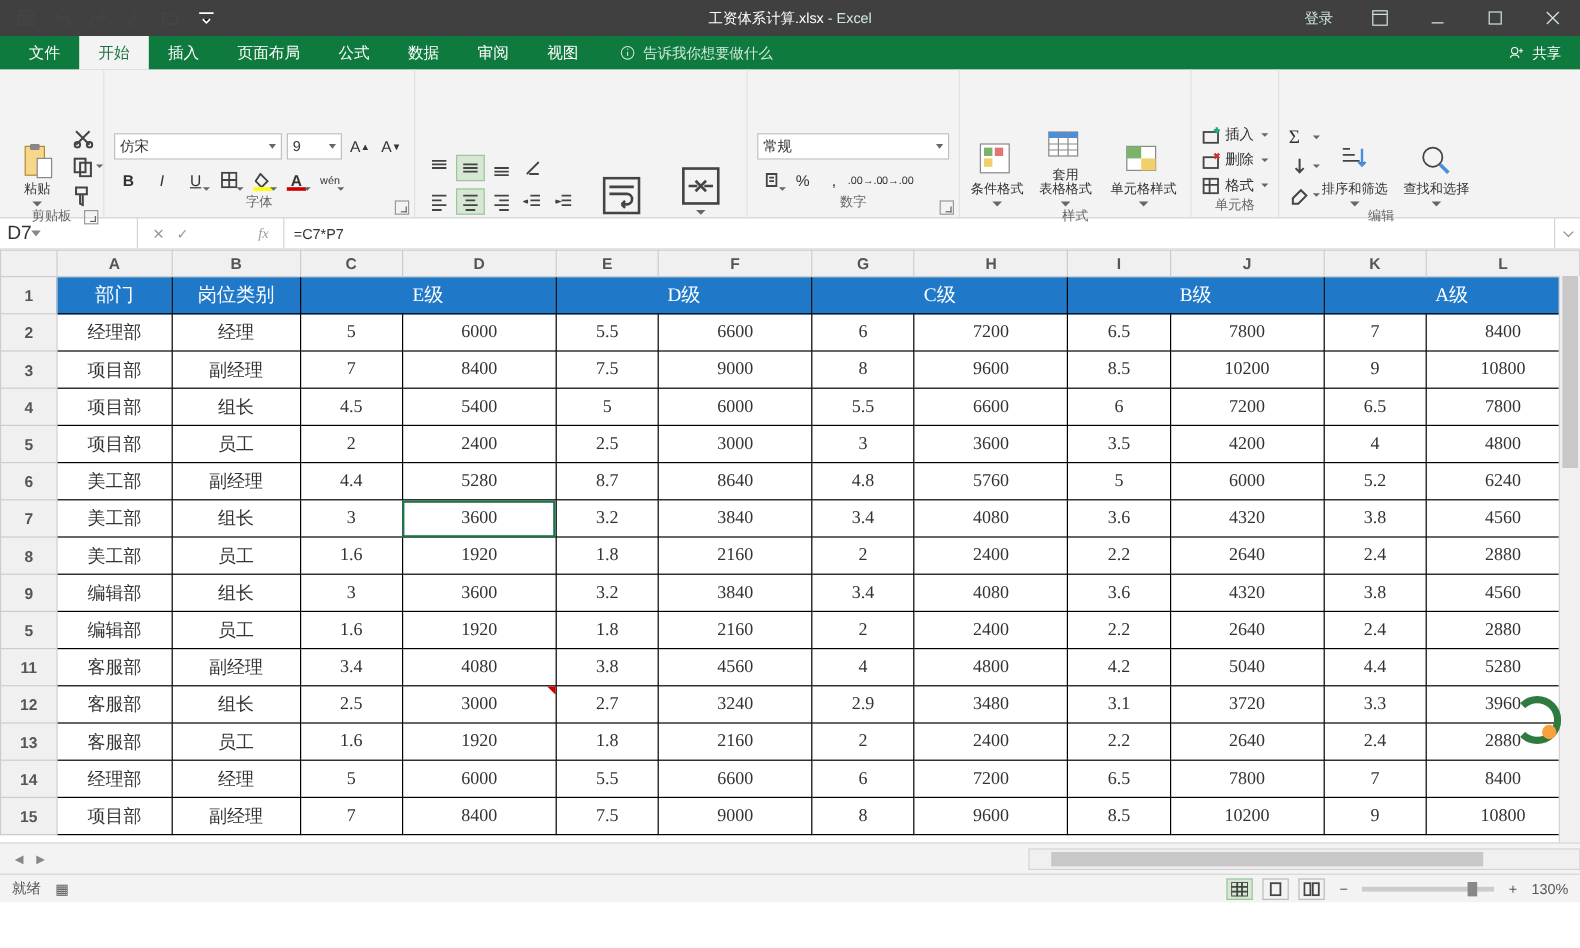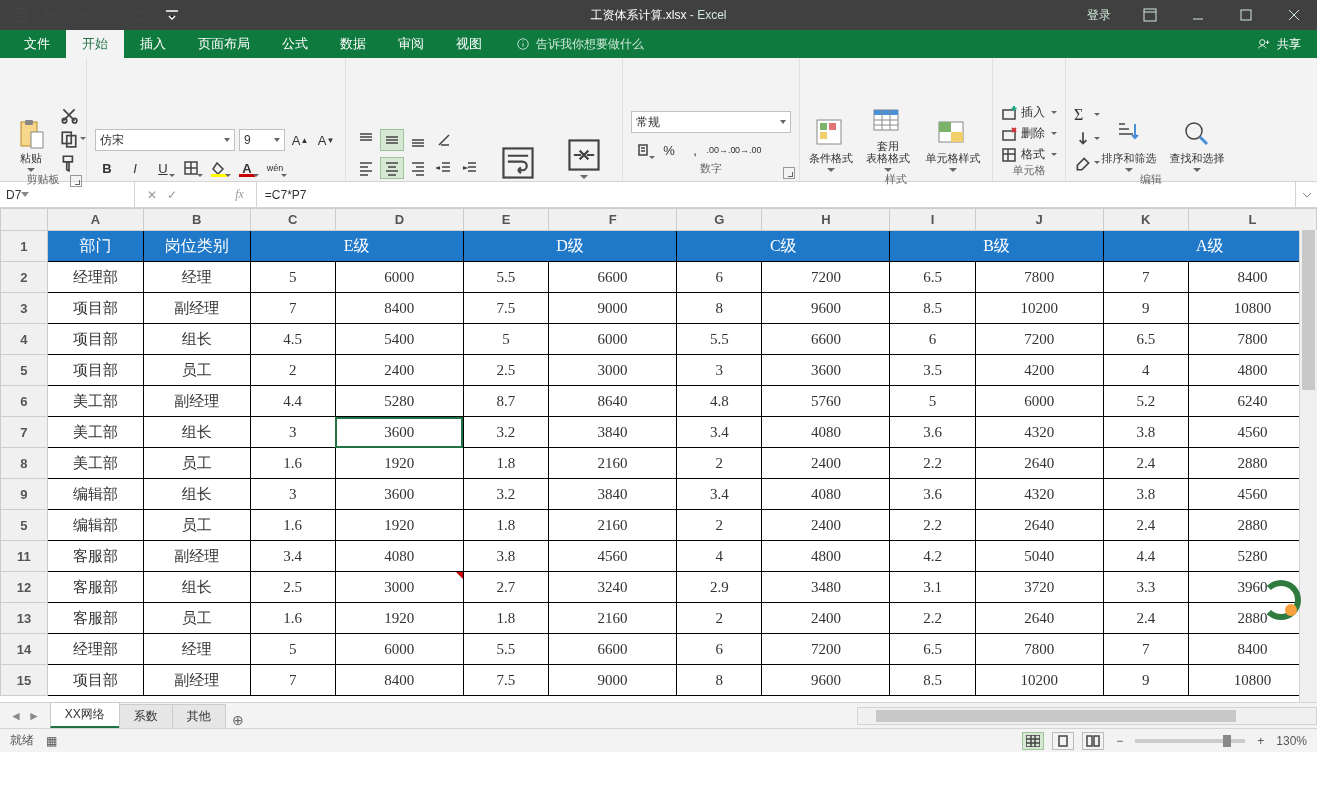--- a/index.html
+++ b/index.html
@@ -67,21 +67,21 @@
 .cells-stack { display:flex; flex-direction:column; gap:4px; padding-top:2px; }
 .cells-row { display:flex; align-items:center; gap:4px; cursor:pointer; }
 .cells-row .mini-icon { width:16px; height:16px; }
 .cells-row .txt { font-size:12px; }
 .cells-row .dd-c { border-left:3px solid transparent; border-right:3px solid transparent; border-top:3px solid #666; margin-left:2px; }
 
 .edit-stack { display:flex; flex-direction:column; gap:6px; padding-top:4px; }
 
 
 .fx-bar { height:26px; display:flex; align-items:stretch; border-bottom:1px solid #d4d4d4; }
-.name-box { width:135px; border-right:1px solid #d4d4d4; display:flex; align-items:center; padding:0 6px; font-size:12px; justify-content:flex-start; cursor:text; }
+.name-box { width:115px; border-right:1px solid #d4d4d4; display:flex; align-items:center; padding:0 6px; font-size:16px; justify-content:flex-start; cursor:text; }
 .nb-caret { border-left:4px solid transparent; border-right:4px solid transparent; border-top:5px solid #888; }
 .fx-btns { display:flex; align-items:center; gap:10px; padding:0 12px; border-right:1px solid #d4d4d4; color:#999; }
 .fx-cancel,.fx-enter { cursor:pointer; }
 .fx-fx { font-style:italic; font-family:serif; cursor:pointer;margin-left:48px; }
 .fx-input { flex:1; padding:0 8px; display:flex; align-items:center; font-size:12px; cursor:text; }
 .fx-expand { width:22px; display:flex; align-items:center; justify-content:center; border-left:1px solid #d4d4d4; cursor:pointer; }
 
 
 .grid-wrap { position:relative; height:494px; overflow:hidden; }
 .grid-table { border-collapse:collapse; width:100%; }
@@ -269,20 +269,21 @@
               <span class="fill-color-bar"></span>
             </div>
           <div class="fmt-btn dd">
               <span style="font-weight:700">A</span>
               <span class="font-color-bar"></span>
             </div>
           <div class="fmt-btn dd" style="font-size:9px">wén</div>
         </div>
       </div>
     </div>
+    <div class="group-label"><span>字体</span><span class="dlg-launcher"></span></div>
   </div>
 
   <div class="group">
     <div class="group-body">
       <div class="align-block">
         <div class="align-row">
           <div class="align-btn">
               <svg width="16" height="16" viewBox="0 0 16 16">
                 <path class="align-lines" d="M2 2h12M2 5h12M2 8h12"></path>
               </svg>
@@ -735,26 +736,20 @@
   <div class="watermark">
     <span class="wm-logo"></span>
   </div>
 </div>
 
 <div class="sheet-bar">
   <div class="sheet-nav">
       <span>◄</span>
       <span>►</span>
     </div>
-  <div class="sheet-tabs">
-    <div class="sheet-tab active">XX网络</div>
-    <div class="sheet-tab">系数</div>
-    <div class="sheet-tab">其他</div>
-    <div class="sheet-add">⊕</div>
-  </div>
   <div class="hscroll">
       <div class="thumb"></div>
     </div>
 </div>
 
 <div class="status-bar">
   <span>就绪</span>
   <span style="margin-left:12px">▦</span>
   <div class="status-right">
     <div class="view-btn active">

